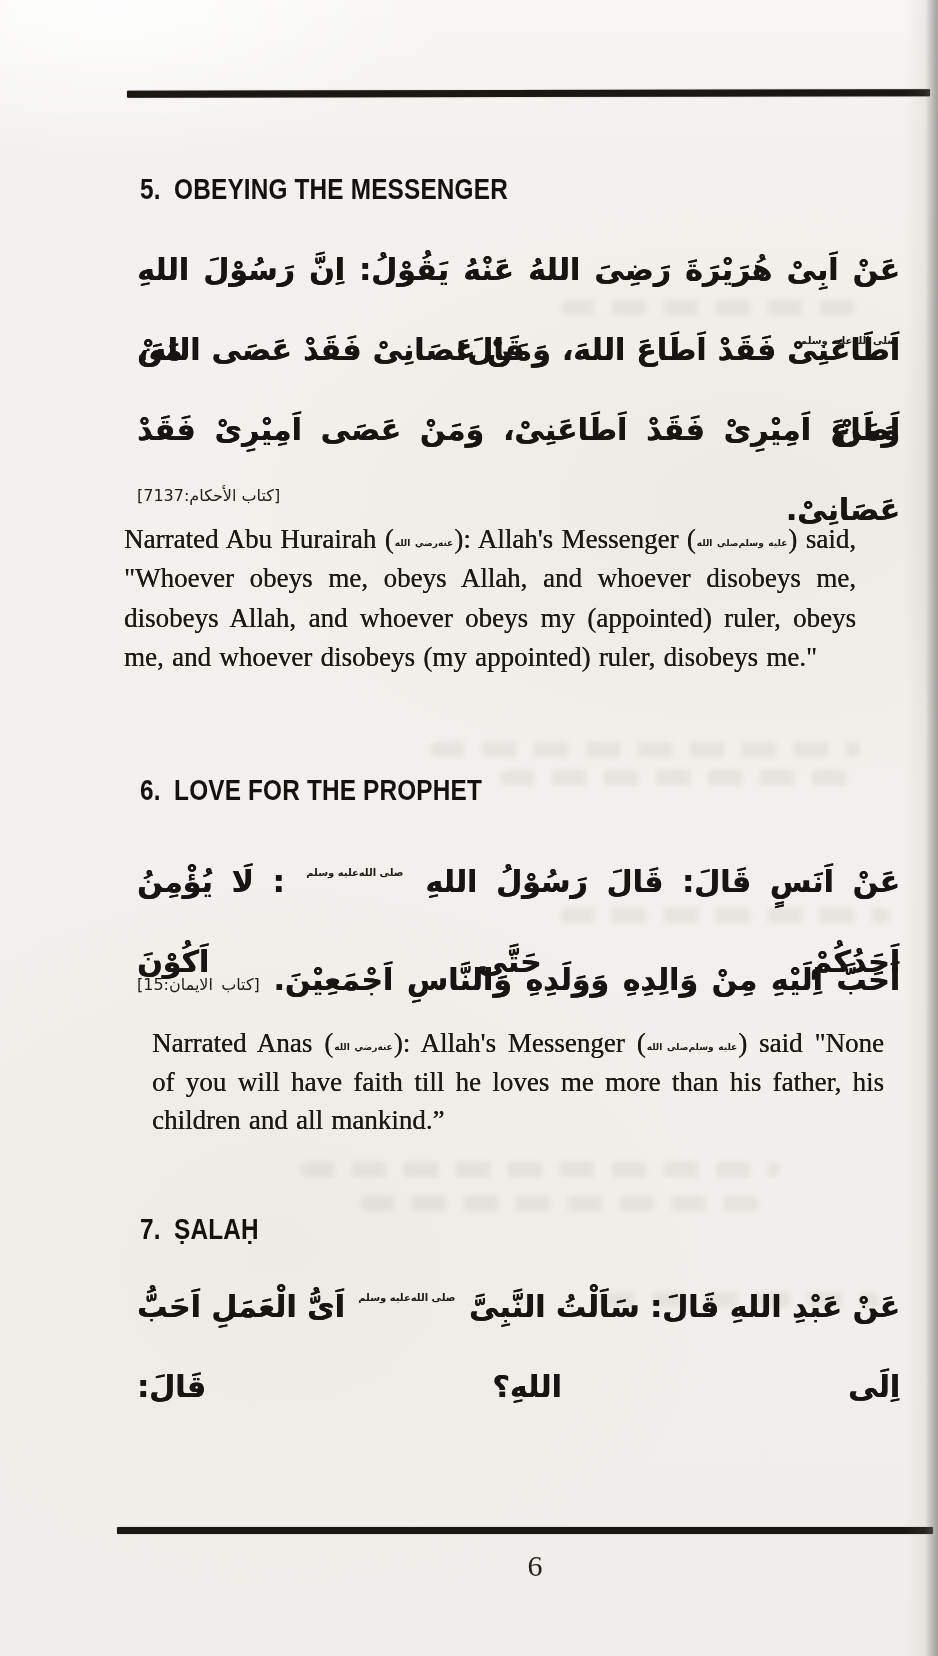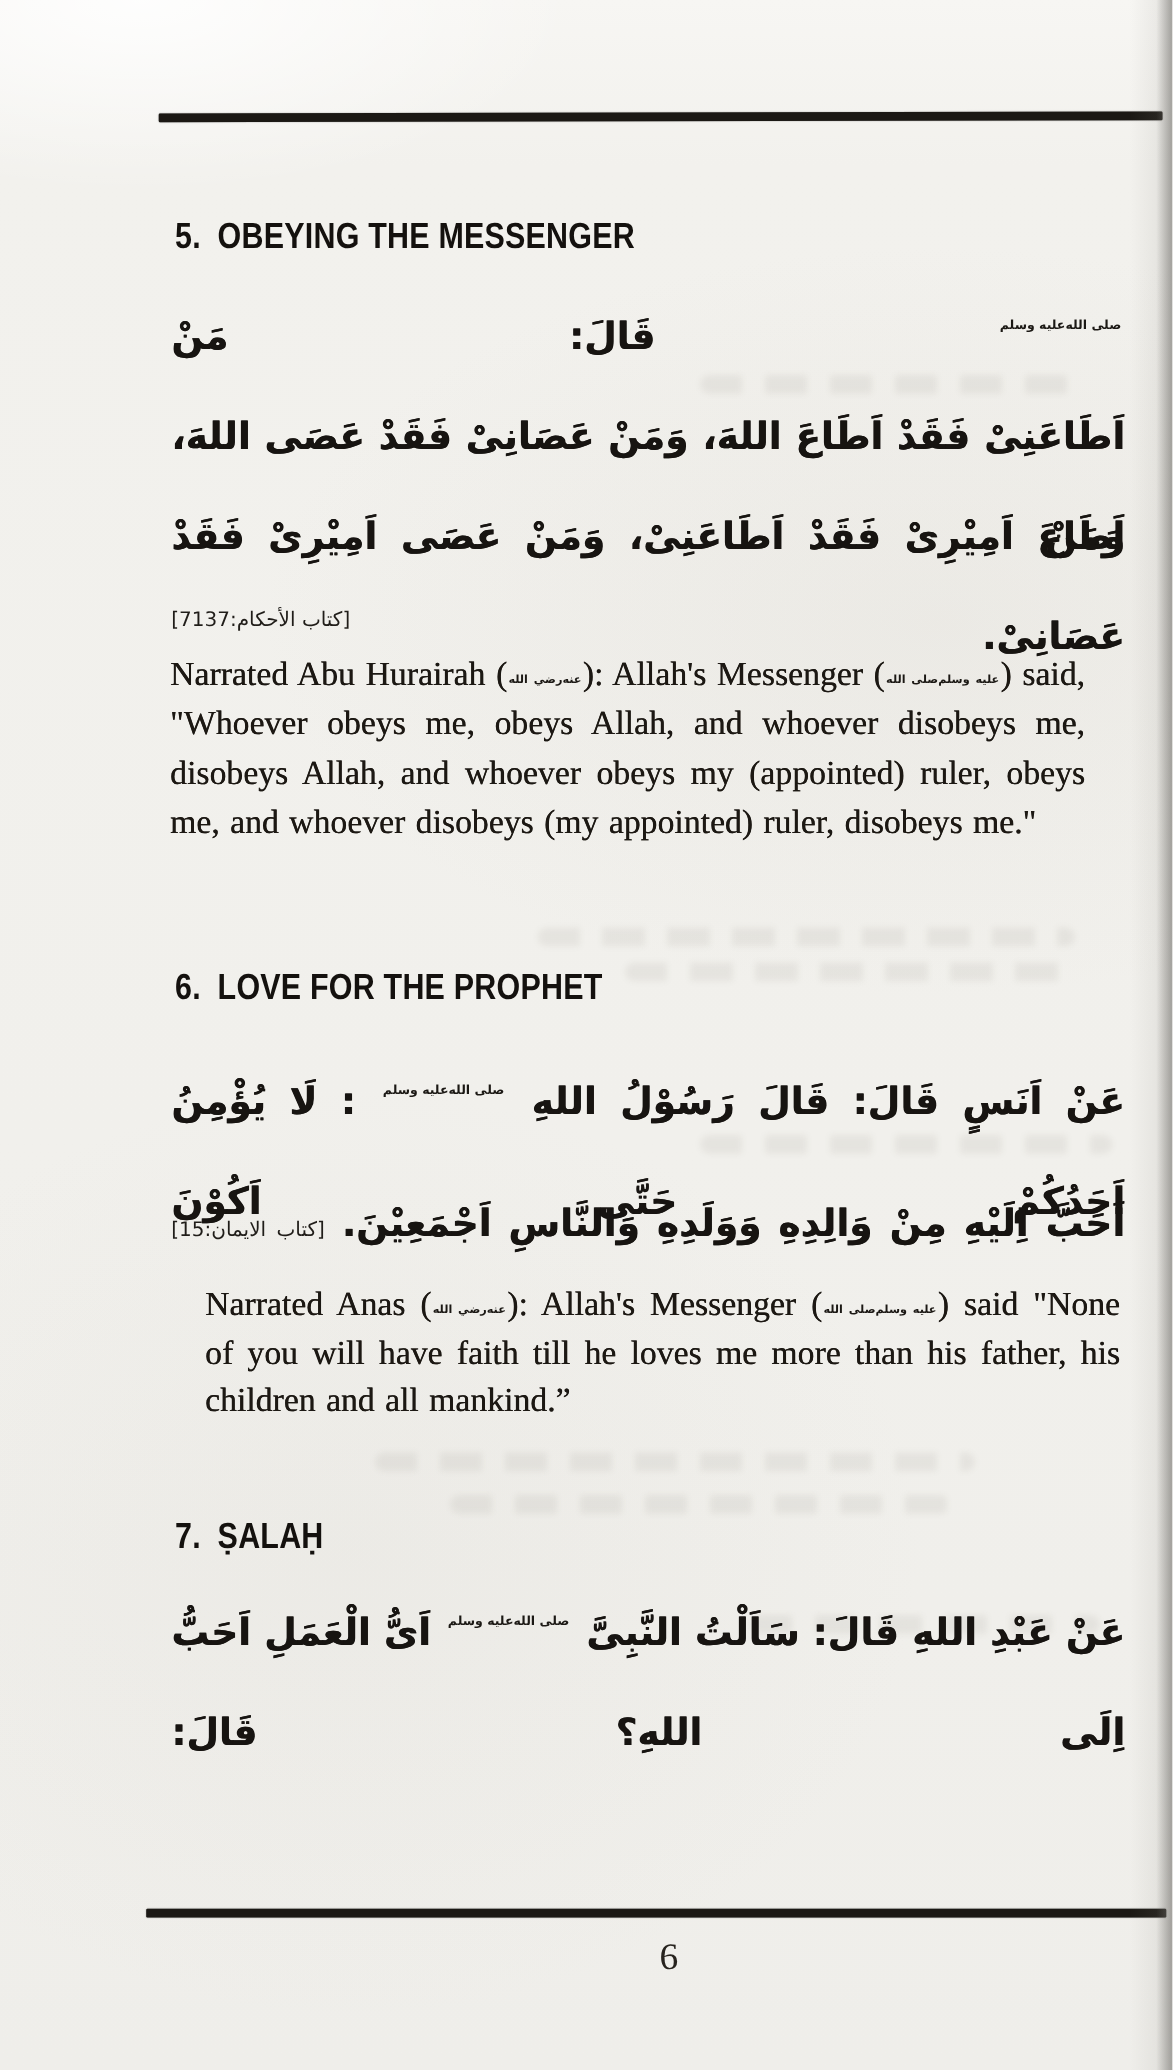--- a/index.html
+++ b/index.html
@@ -34,21 +34,21 @@
   }
   .ab6 .a-line + .a-line{margin-top:18px;}
   .ab7 .a-line:nth-child(3){margin-top:10px;padding-left:120px;}
   .a-ref,.ref-line{
     font-family:"DejaVu Sans",sans-serif;font-weight:normal;font-size:16px;
     color:#201d19;text-shadow:none;letter-spacing:0;text-align:center;
   }
   .a-line .a-ref{line-height:normal;}
   .ref-line{left:137px;top:486px;direction:rtl;line-height:20px;}
   .english{
-    left:136px;width:732px;text-align:justify;color:#1c1813;
+    left:124px;width:732px;text-align:justify;color:#1c1813;
     font-size:27px;line-height:39.3px;word-spacing:1.5px;margin:0;
     text-shadow:.25px 0 0 currentColor;
   }
   .p5{top:520px;} .p6{top:1024px;line-height:38.7px;margin-left:28px;}
   .stamp{
     display:inline-flex;align-items:center;
     font-family:"DejaVu Sans",sans-serif;font-weight:bold;color:#1b1814;
     text-shadow:none;letter-spacing:-.3px;
   }
   .stamp .srow{display:block;white-space:nowrap;direction:rtl;}
@@ -78,21 +78,21 @@
 <div class="ghost" style="left:360px;top:1196px;width:400px;"></div>
 <div class="ghost" style="left:600px;top:1292px;width:280px;"></div>
 
 <div class="abs rule rule-top"></div>
 
 <div class="abs heading h5">
   <span>5.</span>
   <span>OBEYING THE MESSENGER</span>
 </div>
 <div class="abs arabic-block ab5">
-    <div class="a-line"> <span class="stamp stamp-ar">
+    <div class="a-line"><span class="a-text">عَنْ اَبِىْ هُرَيْرَةَ رَضِىَ اللهُ عَنْهُ يَقُوْلُ: اِنَّ رَسُوْلَ اللهِ</span> <span class="stamp stamp-ar">
         <span class="srow">صلى الله</span>
         <span class="srow">عليه وسلم</span>
       </span> <span class="a-text">قَالَ: مَنْ</span></div>
     <div class="a-line"><span class="a-text">اَطَاعَنِىْ فَقَدْ اَطَاعَ اللهَ، وَمَنْ عَصَانِىْ فَقَدْ عَصَى اللهَ، وَمَنْ</span></div>
     <div class="a-line"><span class="a-text">اَطَاعَ اَمِيْرِىْ فَقَدْ اَطَاعَنِىْ، وَمَنْ عَصَى اَمِيْرِىْ فَقَدْ عَصَانِىْ.</span></div>
   </div>
 <div class="abs ref-line">[كتاب الأحكام:7137]</div>
 <p class="abs english p5"><span class="e-text">Narrated Abu Hurairah (</span><span class="stamp stamp-en">
       <span class="srow">رضي الله</span>
       <span class="srow">عنه</span>

